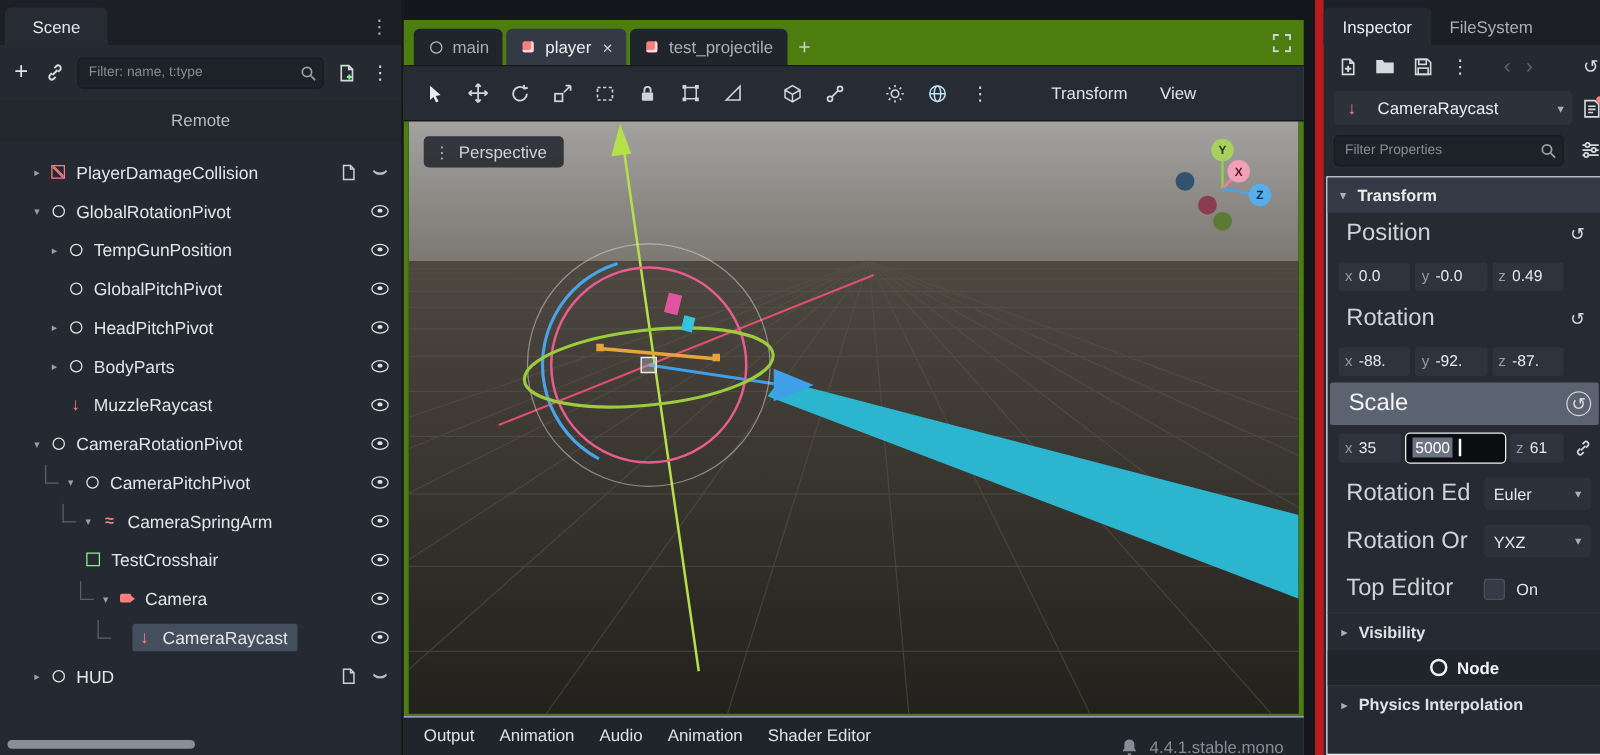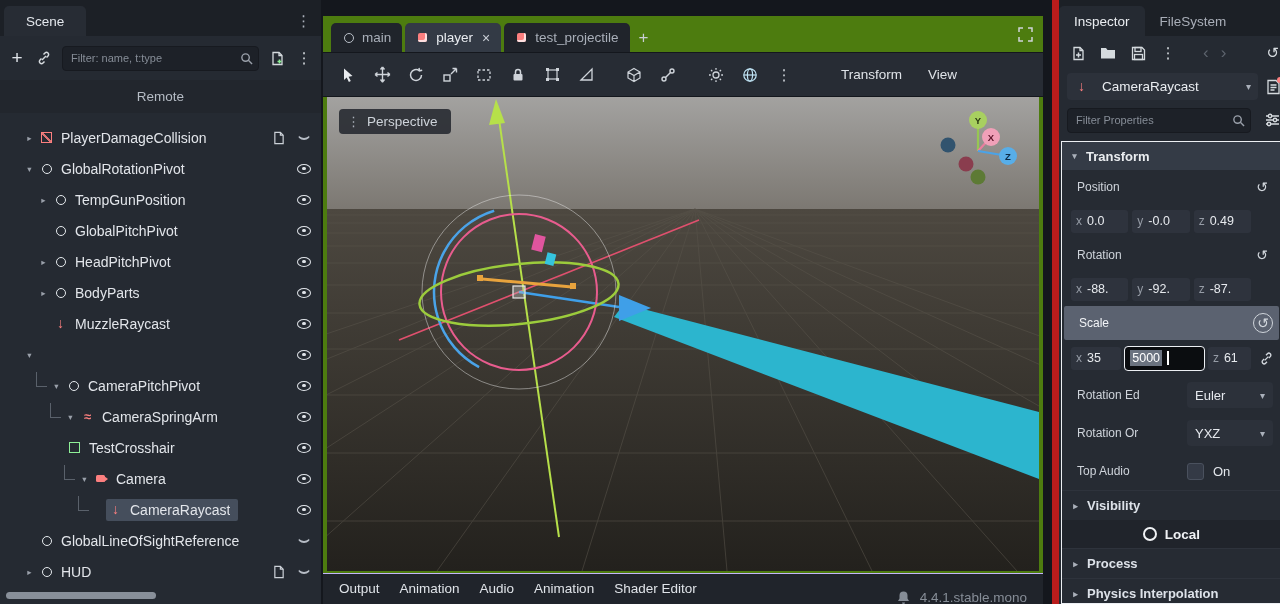--- a/index.html
+++ b/index.html
@@ -85,21 +85,21 @@
   .docs-btn{color:#d5dade;position:relative;display:flex}
   .docs-btn::after{content:"";position:absolute;right:-2px;top:-2px;width:6px;height:6px;border-radius:50%;background:#fc7f7f}
   .filter-row{height:34px;display:flex;align-items:center;padding:0 8px;gap:12px}
   .props{position:absolute;left:2px;right:7px;top:141px;bottom:0;background:#262b33;border:1.5px solid #eceff3;box-sizing:border-box;overflow:hidden}
   .cat{height:28px;display:flex;align-items:center;gap:6px;padding:0 7px;background:#343b46;color:#eaedf0;font-weight:bold;font-size:13px}
   .chev{font-size:9px;color:#aab0ba;width:11px;text-align:center}
   .chev.open::before{content:"▾"}
   .chev.closed::before{content:"▸"}
   .prow{height:34px;display:flex;align-items:center;padding:0 8px 0 15px}
   .prow.dd-row{height:38px}
-  .plabel{color:#ced3da;font-size:12px;flex:1;white-space:nowrap;overflow:hidden}
+  .plabel{color:#ced3da;font-size:19px;flex:1;white-space:nowrap;overflow:hidden}
   .revert{width:22px;text-align:center;color:#d2d7dd;font-size:14px;flex:0 0 22px}
   .revert.circled{border:1.5px solid #cfd4da;border-radius:50%;width:18px;height:18px;line-height:18px;flex:0 0 18px;margin-left:2px}
   .prow.hl{background:#5b6270;margin:0 2px;border-radius:2px;padding-right:6px}
   .prow.hl .plabel{color:#f2f4f7}
   .vals{height:34px;display:flex;align-items:center;gap:4px;padding:0 4px 0 9px}
   .spin{flex:1;height:23px;background:#2e333d;border-radius:3px;display:flex;align-items:center;padding:0 5px;gap:5px;min-width:0}
   .spin .ax{color:#969ca6;font-size:12px}
   .spin .val{color:#e7eaee;font-size:12.5px;white-space:nowrap;overflow:hidden}
   .spin.edit{background:#0b0d10;outline:1.6px solid #eceff3;flex:1.45}
   .spin.edit .selection{background:#6b7380;color:#fff;font-size:12.5px;padding:1px 2px}
@@ -219,20 +219,24 @@
       <span class="twisty" data-arrow="none"></span>
       <span class="rowbody">
           <span class="node-icon" data-icon="raycast"></span>
           <span class="tree-label">MuzzleRaycast</span>
         </span>
       <span class="tspacer"></span>
       <span class="eye" data-eye="open"></span>
     </div>
     <div class="tree-row d0">
       <span class="twisty" data-arrow="open"></span>
+      <span class="rowbody">
+          <span class="node-icon" data-icon="node3d"></span>
+          <span class="tree-label">CameraRotationPivot</span>
+        </span>
       <span class="tspacer"></span>
       <span class="eye" data-eye="open"></span>
     </div>
     <div class="tree-row d1">
       <span class="elbow"></span>
       <span class="twisty" data-arrow="open"></span>
       <span class="rowbody">
           <span class="node-icon" data-icon="node3d"></span>
           <span class="tree-label">CameraPitchPivot</span>
         </span>
@@ -270,29 +274,20 @@
     </div>
     <div class="tree-row d4 sel">
       <span class="elbow"></span>
       <span class="twisty" data-arrow="none"></span>
       <span class="rowbody">
           <span class="node-icon" data-icon="raycast"></span>
           <span class="tree-label">CameraRaycast</span>
         </span>
       <span class="tspacer"></span>
       <span class="eye" data-eye="open"></span>
-    </div>
-    <div class="tree-row d0">
-      <span class="twisty" data-arrow="none"></span>
-      <span class="rowbody">
-          <span class="node-icon" data-icon="node3d"></span>
-          <span class="tree-label">GlobalLineOfSightReference</span>
-        </span>
-      <span class="tspacer"></span>
-      <span class="eye" data-eye="closed"></span>
     </div>
     <div class="tree-row d0">
       <span class="twisty" data-arrow="closed"></span>
       <span class="rowbody">
           <span class="node-icon" data-icon="node"></span>
           <span class="tree-label">HUD</span>
         </span>
       <span class="tspacer"></span>
       <span class="script-badge">
           <svg width="12" height="14" viewBox="0 0 13 14" fill="none" stroke="currentColor" stroke-width="1.3">
@@ -656,37 +651,33 @@
         </span>
     </div>
     <div class="prow dd-row">
       <span class="plabel">Rotation Or</span>
       <span class="dd">
           <span>YXZ</span>
           <span class="ddchev">▾</span>
         </span>
     </div>
     <div class="prow dd-row">
-      <span class="plabel">Top Audio</span>
+      <span class="plabel">Top Editor</span>
       <span class="valcol">
           <span class="checkbox"></span>
           <span class="onlabel">On</span>
         </span>
     </div>
 
     <div class="sec">
       <span class="chev closed"></span>
       <span>Visibility</span>
     </div>
     <div class="node-header">
       <span class="ring"></span>
-      <span>Local</span>
-    </div>
-    <div class="sec">
-      <span class="chev closed"></span>
-      <span>Process</span>
+      <span>Node</span>
     </div>
     <div class="sec">
       <span class="chev closed"></span>
       <span>Physics Interpolation</span>
     </div>
   </div>
 </div>
 
 </body></html>

